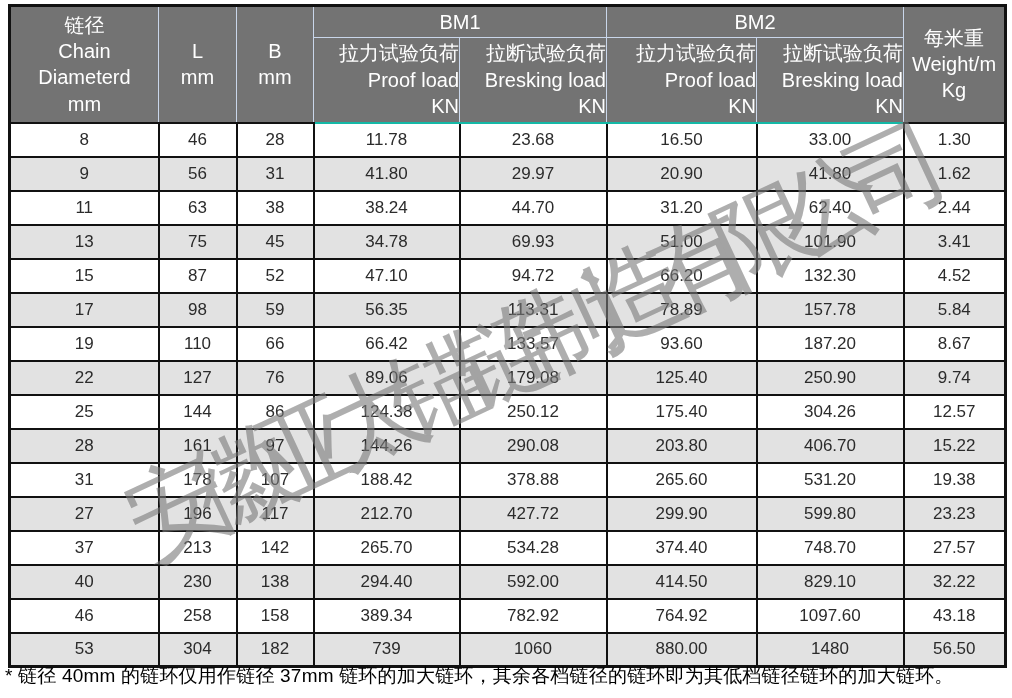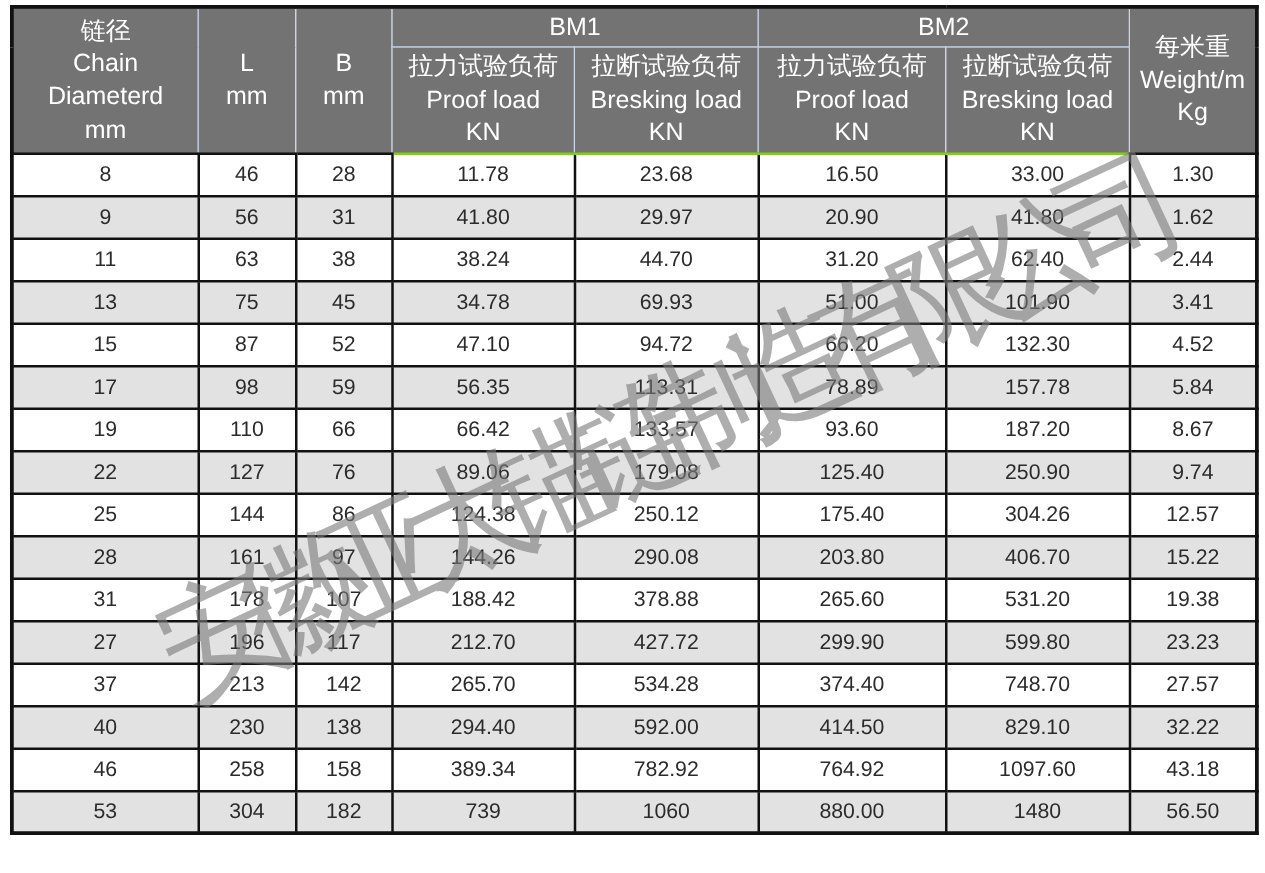--- a/index.html
+++ b/index.html
@@ -34,21 +34,21 @@
     font-size: 20px;
     line-height: 1.32;
     text-align: center;
     vertical-align: middle;
     white-space: pre-line;
     border: 1px solid #c9d6ea;
     padding: 2px 0;
   }
   thead tr.group-row { height: 29px; }
   thead tr.sub-row   { height: 77px; }
-  thead tr.sub-row th { border-bottom: 2px solid #84cc16; }
+  thead tr.sub-row th { border-bottom: 2px solid #14b8a6; text-align: right; }
   thead th[rowspan]   { border-bottom: 2px solid #111111; }
 
   
   tbody td {
     height: 34px;
     text-align: center;
     vertical-align: middle;
     font-size: 17px;
     color: #2b2b2b;
     border: 2px solid #111111;
@@ -288,14 +288,15 @@
             <td>880.00</td>
             <td>1480</td>
             <td>56.50</td>
           </tr>
         </tbody>
     </table>
   </div>
 
   <div class="watermark">安徽亚太锚链制造有限公司</div>
 
+  <div class="footnote">* 链径 40mm 的链环仅用作链径 37mm 链环的加大链环，其余各档链径的链环即为其低档链径链环的加大链环。</div>
 
 </div>
 
 </body></html>

